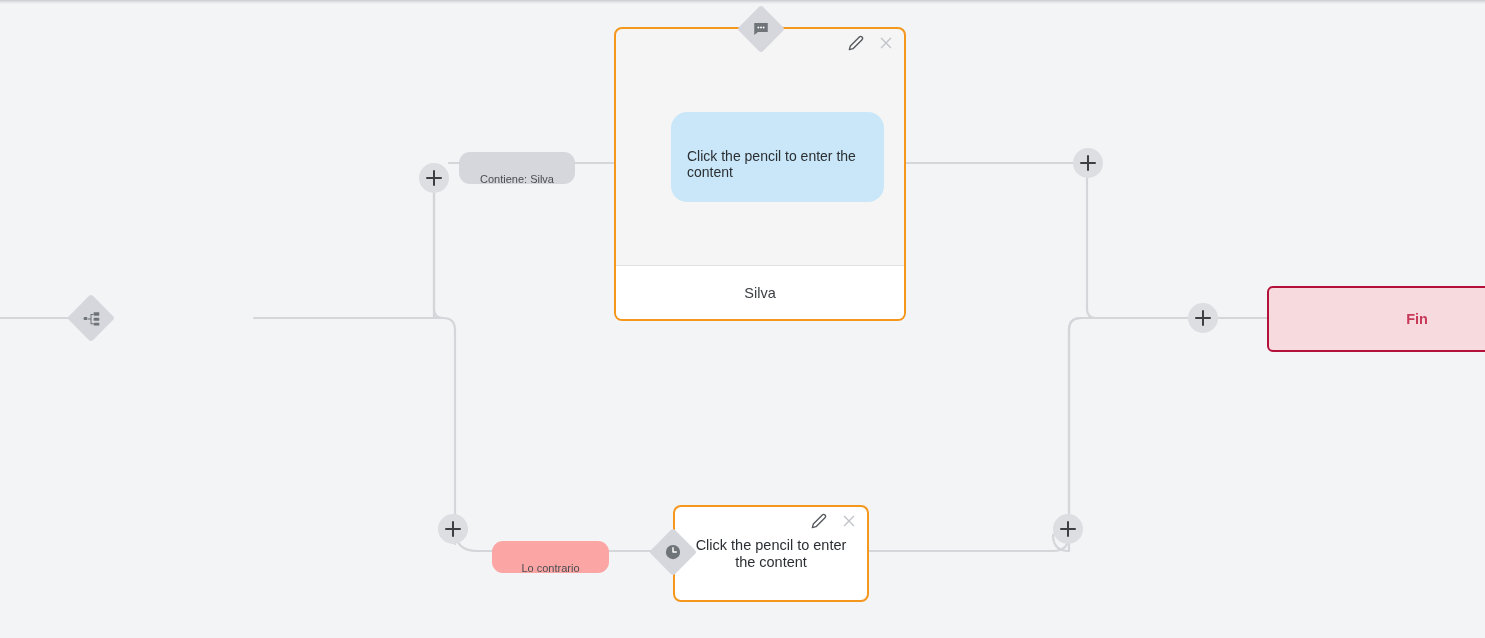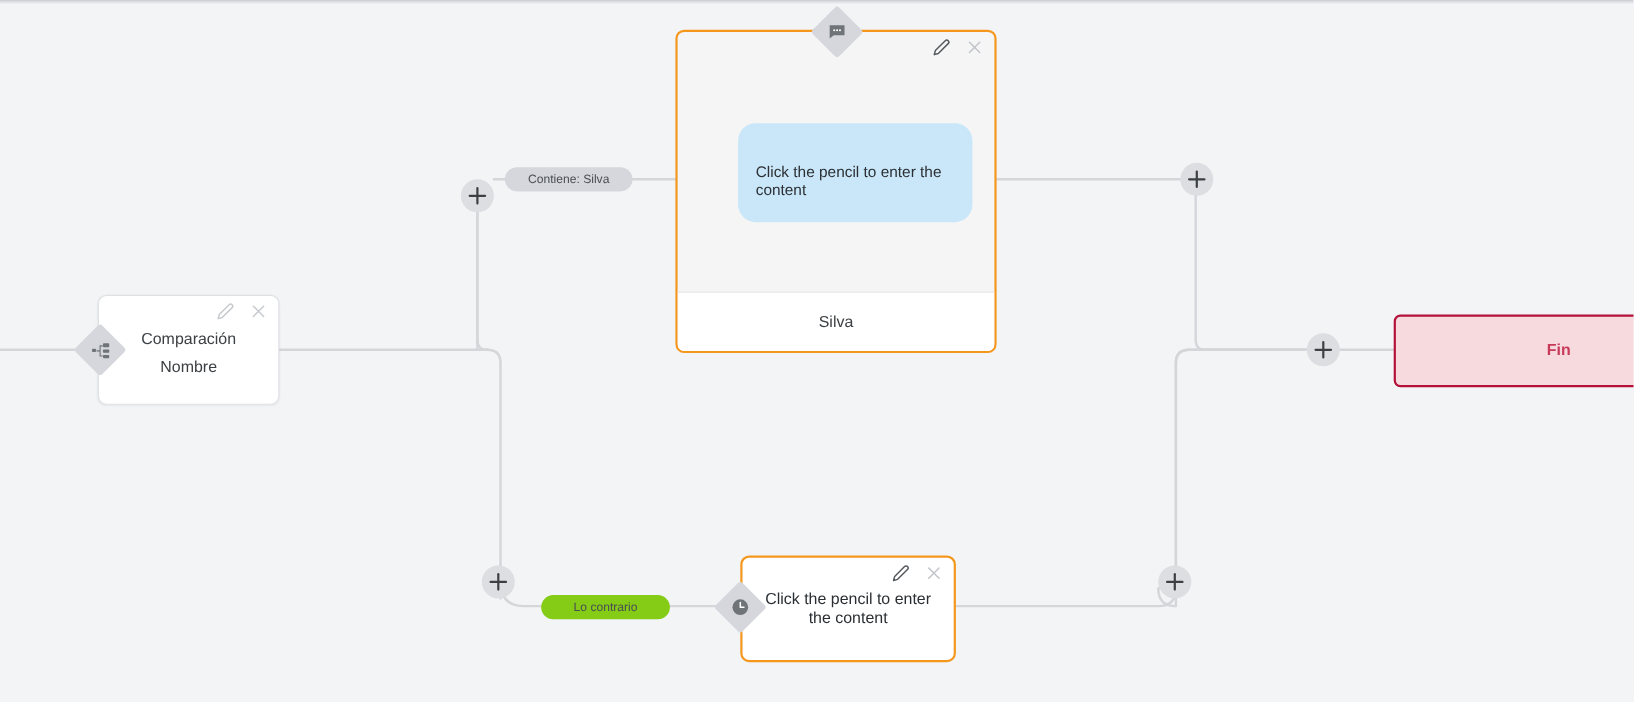--- a/index.html
+++ b/index.html
@@ -212,33 +212,33 @@
   .pill {
     position: absolute;
     z-index: 20;
     border-radius: 11px;
     font-size: 11px;
     line-height: 22px;
     height: 22px;
     text-align: center;
     color: #4a4e53;
     white-space: nowrap;
-    padding: 0 12px;
+    padding: 16px 12px;
     box-sizing: border-box;
   }
   #pill-contiene {
     left: 459px;
     top: 152px;
     background: #d5d7dc;
     min-width: 116px;
   }
   #pill-contrario {
     left: 492px;
     top: 541px;
-    background: #84cc16;
+    background: #fca5a5;
     min-width: 117px;
   }
 
   
   .plus {
     position: absolute;
     width: 30px;
     height: 30px;
     border-radius: 50%;
     background: #dcdee2;
@@ -296,36 +296,20 @@
 
     <path class="wire" d="M 869 551 L 1053 551"></path>
 
     <path class="wire" d="M 1069 551 q -16 0 -16 -16 L 1069 529 L 1069 330 q 0 -12 12 -12 L 1188 318"></path>
     <path class="wire" d="M 1069 551 L 1069 529"></path>
     <path class="wire" d="M 1053 551 q 16 0 16 -16 L 1069 330 q 0 -12 12 -12 L 1188 318"></path>
 
     <path class="wire" d="M 1218 318 L 1267 318"></path>
   </svg>
 
-  <div class="node" id="node-comparacion">
-    <div class="node-icons">
-      <span class="icon-btn">
-        <svg width="16" height="16" viewBox="0 0 24 24" fill="none" stroke="#c6c9ce" stroke-width="2" stroke-linecap="round" stroke-linejoin="round">
-          <path d="M17 3a2.8 2.8 0 0 1 4 4L7.5 20.5 2 22l1.5-5.5L17 3z"></path>
-        </svg>
-      </span>
-      <span class="icon-btn">
-        <svg width="16" height="16" viewBox="0 0 24 24" fill="none" stroke="#c6c9ce" stroke-width="2" stroke-linecap="round">
-          <path d="M5 5 L19 19 M19 5 L5 19"></path>
-        </svg>
-      </span>
-    </div>
-    <div class="label-top">Comparación</div>
-    <div class="label-bottom">Nombre</div>
-  </div>
 
   <div class="diamond" id="diamond-comparacion">
     <span class="dcontent">
       <svg width="17" height="17" viewBox="0 0 24 24" fill="#6f7479">
         <rect x="1" y="10" width="5" height="4" rx="1"></rect>
         <rect x="15" y="3" width="8" height="5" rx="1"></rect>
         <rect x="15" y="11" width="8" height="4" rx="1"></rect>
         <rect x="15" y="18" width="8" height="4" rx="1"></rect>
         <path d="M6.6 12 h4 v-6.5 h4 v1.4 h-2.6 v11.7 h2.6 v1.4 h-4 v-6.5 h-4z"></path>
       </svg>

